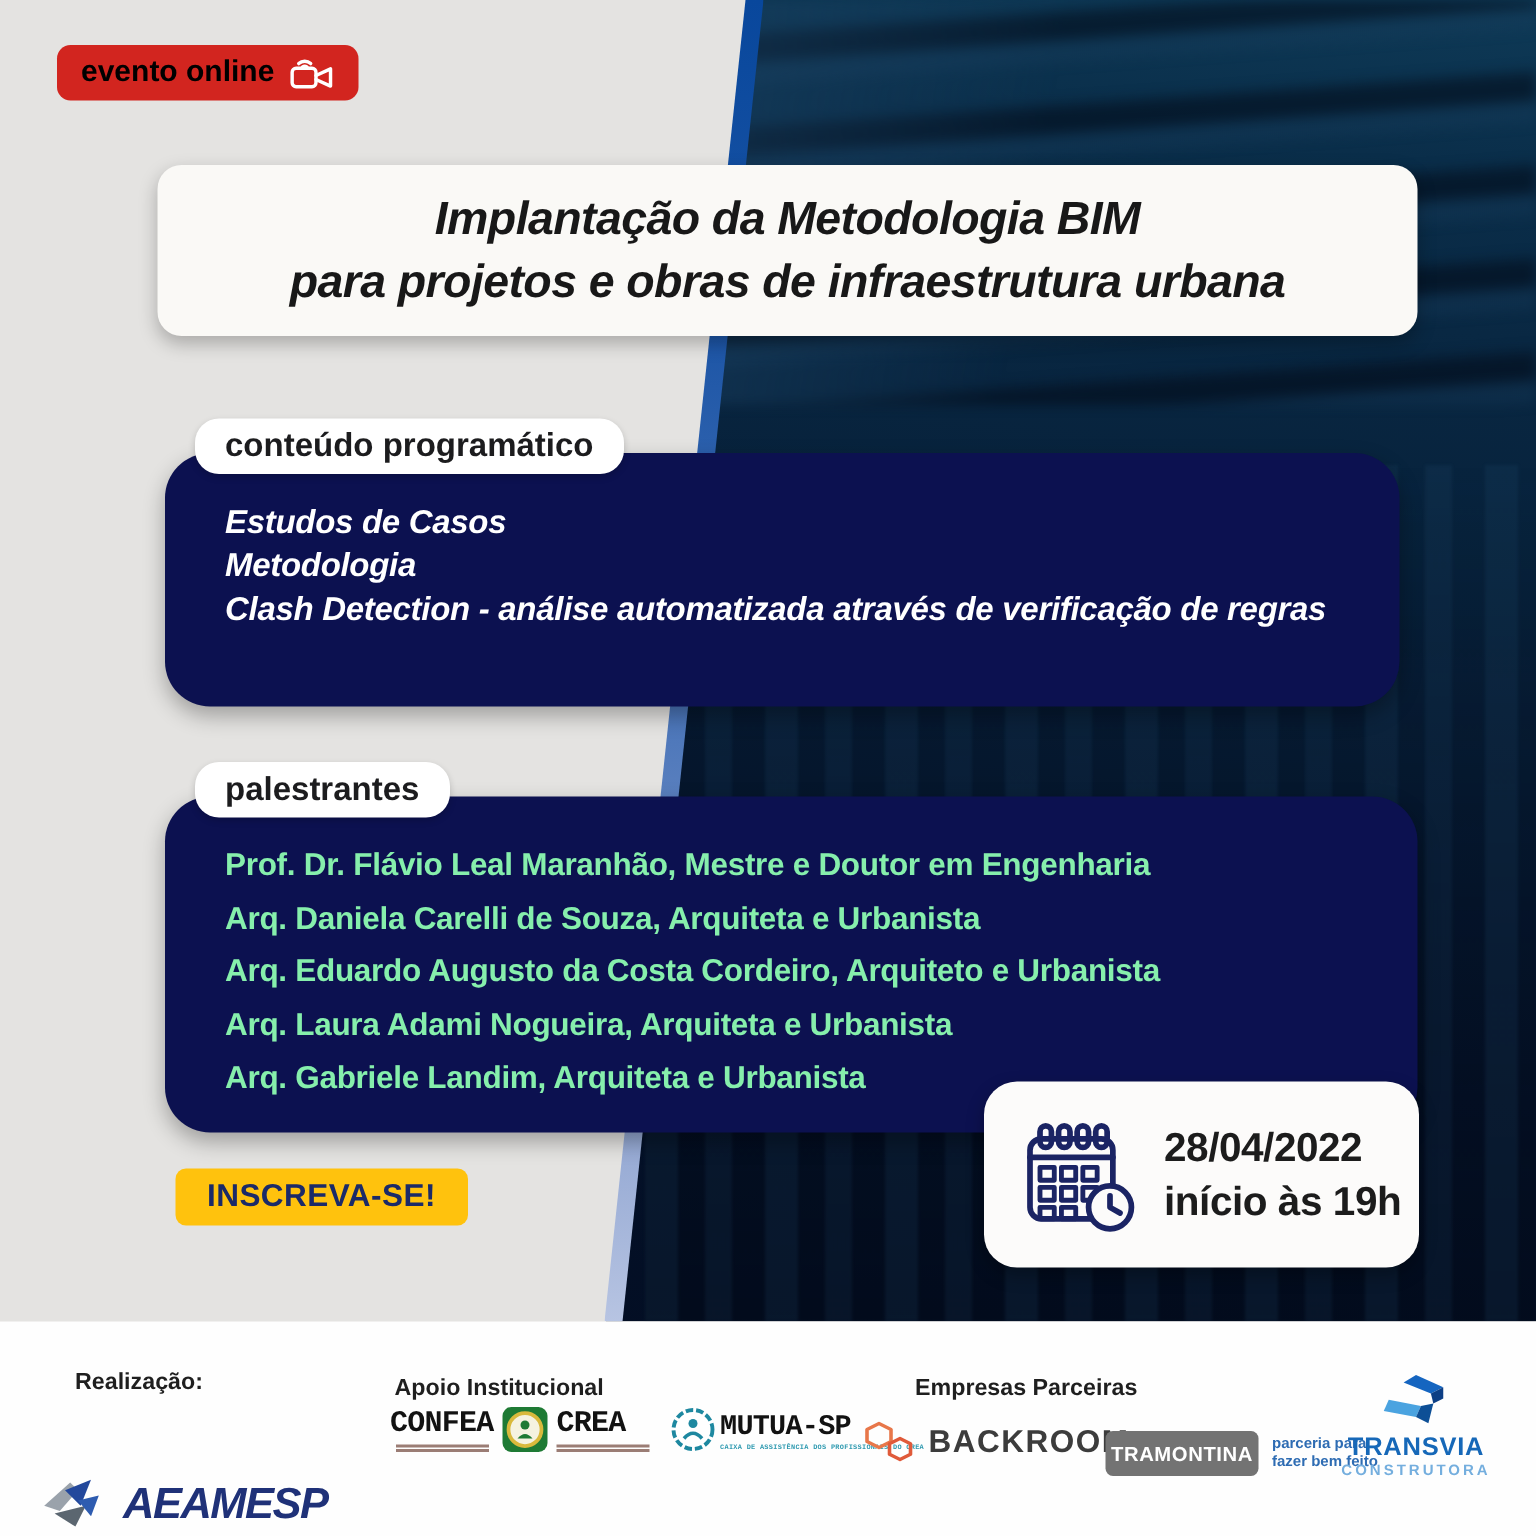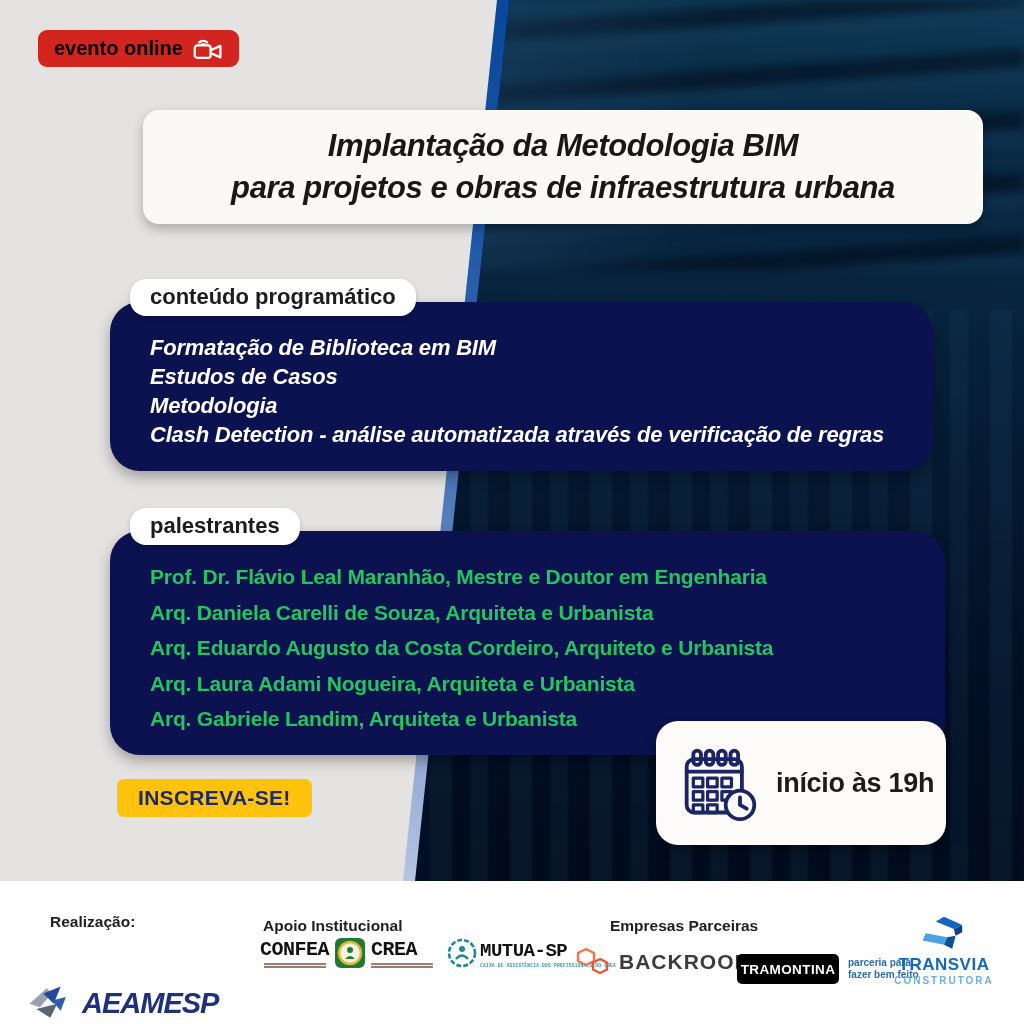--- a/index.html
+++ b/index.html
@@ -44,21 +44,21 @@
     color:#000000; font-size:20px; font-weight:bold;
   }
 
   
   .title-card {
     position:absolute; left:105px; top:110px; width:840px; height:114px; z-index:5;
     background:#faf9f6; border-radius:16px;
     box-shadow:0 5px 12px rgba(0,0,0,.25);
     display:flex; flex-direction:column; justify-content:center; text-align:center;
     font-style:italic; font-weight:bold; font-size:31px; letter-spacing:-0.4px;
-    color:#181818; line-height:42px;margin-left:38px;
+    color:#181818; line-height:42px;
   }
 
   
   .tab {
     position:absolute; z-index:6;
     background:#fff; border-radius:16px; padding:5px 20px 6px 20px;
     font-size:22px; font-weight:bold; color:#1c1c1e;
     box-shadow:0 2px 5px rgba(0,0,0,.18);
   }
   .tab-program { left:130px; top:279px; }
@@ -70,21 +70,21 @@
     box-shadow:0 6px 14px rgba(0,0,0,.3);
   }
   .card-program { left:110px; top:302px; width:823px; height:169px; padding:31px 20px 0 40px; }
   .card-speakers { left:110px; top:531px; width:835px; height:224px; padding:28px 20px 0 40px; }
 
   .program-item {
     color:#fff; font-weight:bold; font-style:italic;
     font-size:22px; line-height:29px; letter-spacing:-0.2px;
   }
   .speaker-item {
-    color:#22c55e; font-weight:bold;
+    color:#86efac; font-weight:bold;
     font-size:21px; line-height:35.5px; letter-spacing:-0.2px;
   }
 
   
   .cta-button {
     position:absolute; left:117px; top:779px; height:38px; z-index:6;
     display:flex; align-items:center; padding:0 21px;
     background:#ffc20d; border-radius:7px; border:none; cursor:pointer;
     color:#1b2a68; font-weight:bold; font-size:21px; letter-spacing:.3px;
     font-family:"Liberation Sans", sans-serif;
@@ -122,21 +122,21 @@
   .micro-caption span { display:block; height:1.5px; background:#9b7d75; margin-top:1.5px; }
   .mutua-group { display:flex; align-items:flex-end; margin-left:14px; gap:3px; }
   .mutua-text .org-wordmark { font-size:19px; }
   .mutua-tagline { font-size:4.6px; font-weight:bold; color:#2f9ab0; letter-spacing:.2px; margin-top:1px; }
 
   
   .backroom { position:absolute; left:576px; top:66px; display:flex; align-items:center; gap:7px; }
   .backroom-name { font-size:21px; font-weight:900; color:#3c3c3c; letter-spacing:1px; }
   .tramontina { position:absolute; left:737px; top:73px; display:flex; align-items:center; gap:9px; }
   .tramontina-box {
-    width:102px; height:30px; background:#000000; border-radius:5px;
+    width:102px; height:30px; background:#737373; border-radius:5px;
     display:flex; align-items:center; justify-content:center;
     color:#fff; font-weight:bold; font-size:13.5px; letter-spacing:.4px;
   }
   .tramontina-tagline { font-size:10px; font-weight:bold; color:#2e6cb3; line-height:12px; }
   .transvia { position:absolute; left:898px; top:34px; width:92px; display:flex; flex-direction:column; align-items:center; }
   .transvia-name { font-size:17px; font-weight:900; color:#1668b8; letter-spacing:.5px; margin-top:2px; }
   .transvia-sub { font-size:10px; font-weight:bold; color:#74aede; letter-spacing:2px; margin-top:0; }
 
   svg { display:block; }
 </style>
@@ -164,21 +164,20 @@
 <div class="title-card">
   <div>Implantação da Metodologia BIM</div>
   <div>para projetos e obras de infraestrutura urbana</div>
 </div>
 
 <div class="tab tab-program">
   <span>conteúdo programático</span>
 </div>
 <div class="navy-card card-program">
   <div>
-      <div class="program-item">Formatação de Biblioteca em BIM</div>
       <div class="program-item">Estudos de Casos</div>
       <div class="program-item">Metodologia</div>
       <div class="program-item">Clash Detection - análise automatizada através de verificação de regras</div>
     </div>
 </div>
 
 <div class="tab tab-speakers">
   <span>palestrantes</span>
 </div>
 <div class="navy-card card-speakers">
@@ -210,20 +209,21 @@
         <rect x="29" y="51" width="10" height="9"></rect>
         <rect x="44" y="51" width="10" height="9"></rect>
         <rect x="14" y="65" width="10" height="8"></rect>
         <rect x="29" y="65" width="10" height="8"></rect>
       </g>
       <circle cx="63" cy="65" r="15" fill="#fcfbfa"></circle>
       <path d="M63 57 V65 L70 69"></path>
     </svg>
   </span>
   <div>
+    <div class="date-text">28/04/2022</div>
     <div class="date-text">início às 19h</div>
   </div>
 </div>
 
 <div class="footer">
 
   <div class="footer-heading h-realizacao">Realização:</div>
   <div class="aeamesp">
     <div class="aeamesp-row">
       <span>

